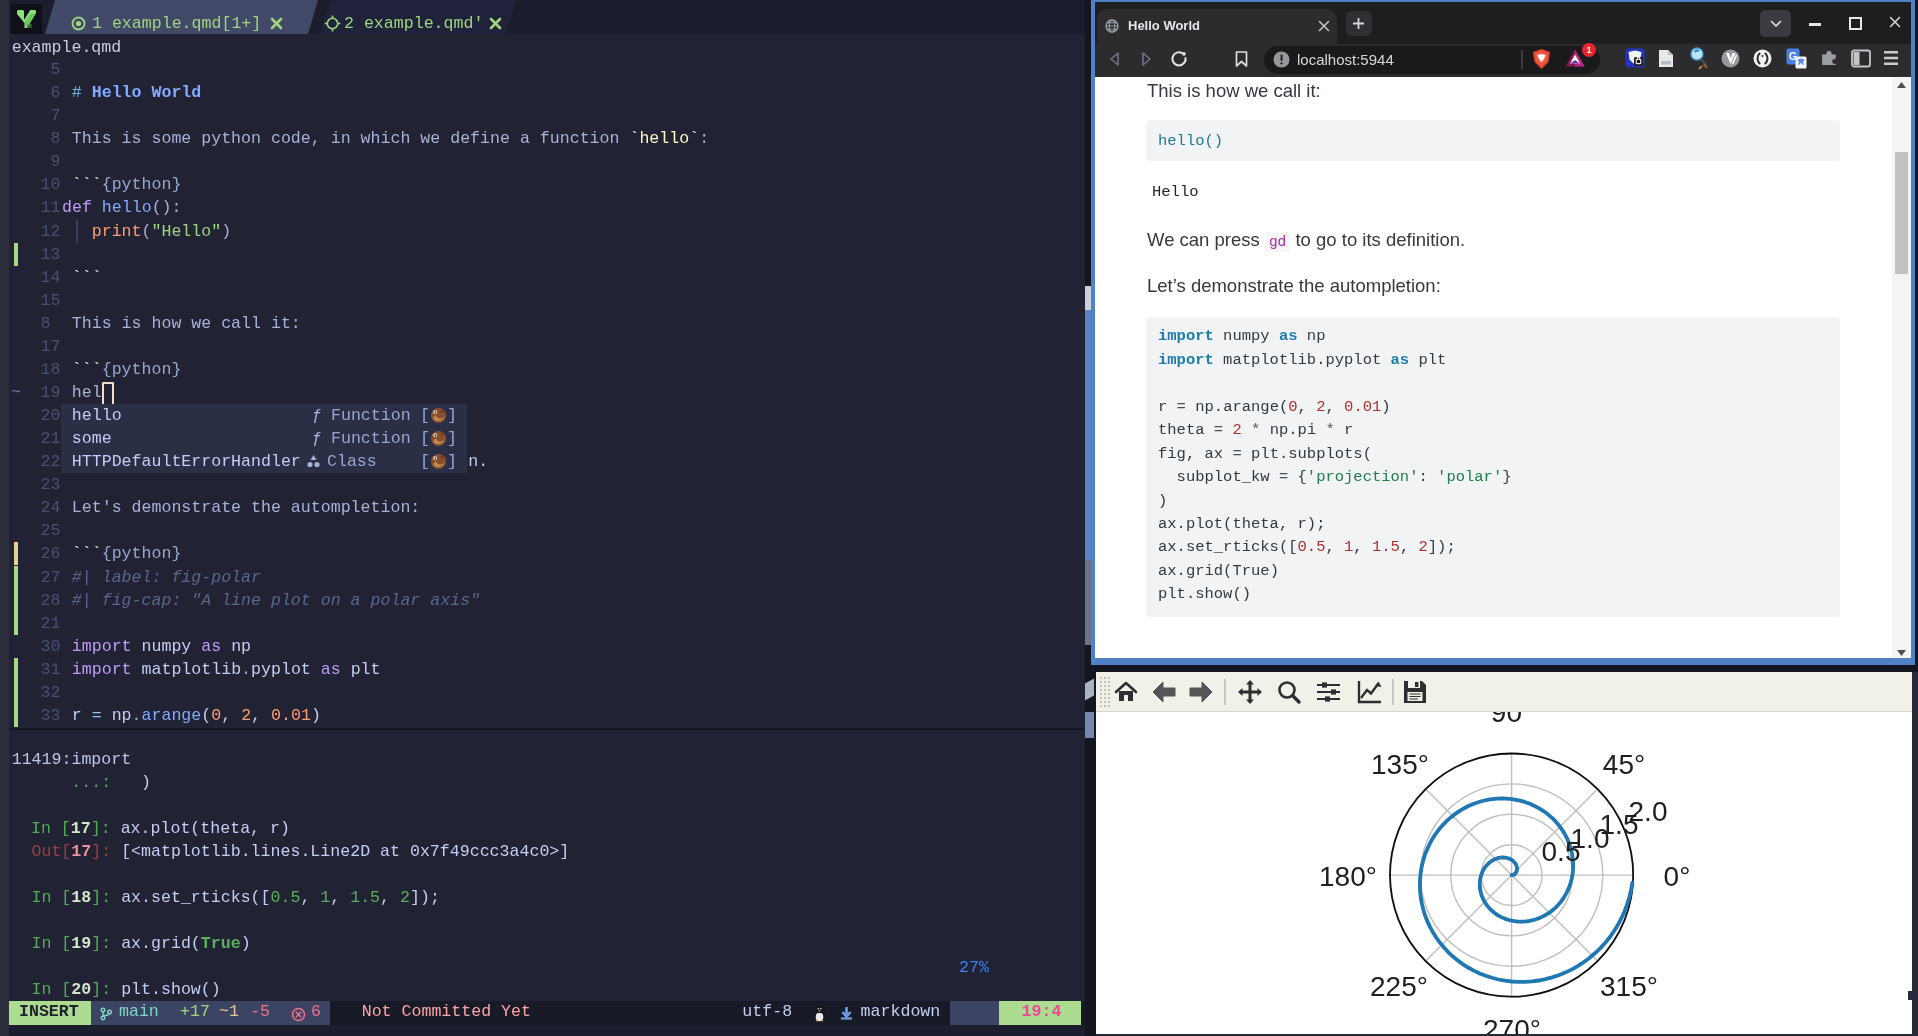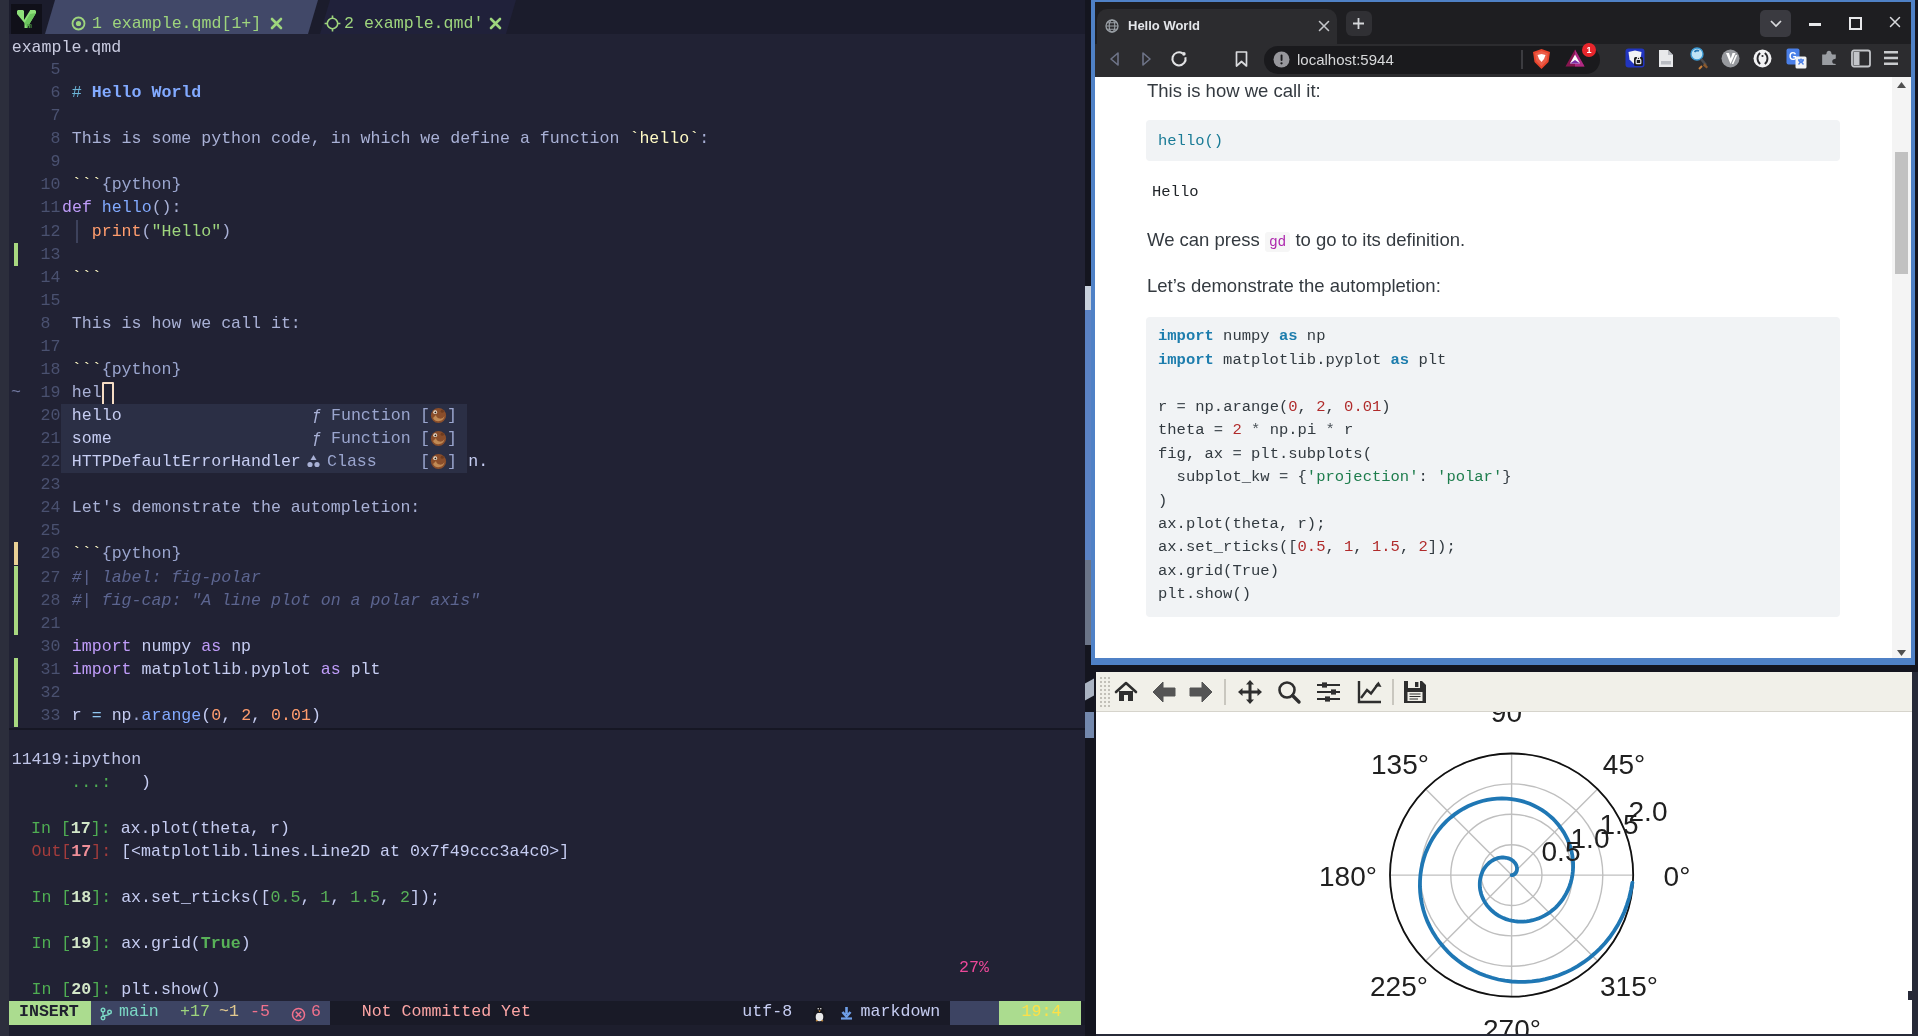--- a/index.html
+++ b/index.html
@@ -136,21 +136,21 @@
 <circle cx="12.3" cy="4.2" r="1.6" fill="#6f3c1f"></circle>
   </svg>
 <div class="v gy" style="left:447px;top:450.1px">]</div>
 <svg style="left:306px;top:454.1px" width="15" height="15" viewBox="0 0 15 15">
 <path d="M7.5 1 L10.5 6 H4.5 Z" fill="#a9b1d6"></path>
 <circle cx="4" cy="10.5" r="2.6" fill="#a9b1d6"></circle>
     <circle cx="11" cy="10.5" r="2.6" fill="#a9b1d6"></circle>
   </svg>
 <div class="v gy" style="left:327px;top:450.1px">Class</div>
 <div class="abs" style="left:9px;top:727.5px;width:1076px;height:2px;background:#161724"></div>
-<div class="v" style="left:11.7px;top:747.7px;color:#bfc5e8">11419:ipython</div>
+<div class="v" style="left:11.7px;top:747.7px;color:#bfc5e8">11419:import</div>
 <div class="v" style="left:71.3px;top:770.8px"><span class="pg">...:</span>   )</div>
 <div class="v" style="left:31px;top:816.9px"><span class="pg">In [</span><span class="pgb">17</span><span class="pg">]:</span> ax.plot(theta, r)</div>
 <div class="v" style="left:31.5px;top:840.0px"><span class="pr">Out[</span><span class="prb">17</span><span class="pr">]:</span> [&lt;matplotlib.lines.Line2D at 0x7f49ccc3a4c0&gt;]</div>
 <div class="v" style="left:31.5px;top:886.2px"><span class="pg">In [</span><span class="pgb">18</span><span class="pg">]:</span> ax.set_rticks([<span class="gnum">0.5</span>, <span class="gnum">1</span>, <span class="gnum">1.5</span>, <span class="gnum">2</span>]);</div>
 <div class="v" style="left:31.5px;top:932.3px"><span class="pg">In [</span><span class="pgb">19</span><span class="pg">]:</span> ax.grid(<span class="gnb">True</span>)</div>
 <div class="v" style="left:31.5px;top:978.4px"><span class="pg">In [</span><span class="pgb">20</span><span class="pg">]:</span> plt.show()</div>
 <div class="abs" style="left:9px;top:1001px;width:1076px;height:23.5px;background:#191a27"></div>
 <div class="abs" style="left:9px;top:1001px;width:82px;height:23.5px;background:#abdc8f"></div>
 <div class="v" style="left:19px;top:1000px;color:#20222f;font-weight:bold">INSERT</div>
 <div class="abs" style="left:91px;top:1001px;width:239px;height:23.5px;background:#3d4463"></div>
@@ -180,23 +180,23 @@
 <path d="M6.3 5.5 L8.7 5.5 L7.5 7 Z" fill="#e8a33d"></path>
 <path d="M3.5 15.5 L6 15 L5 16.8 Z" fill="#e8a33d"></path>
     <path d="M11.5 15.5 L9 15 L10 16.8 Z" fill="#e8a33d"></path>
   </svg>
 <svg style="left:839px;top:1006px" width="15" height="15" viewBox="0 0 15 15">
 <path d="M7.5 1 L7.5 8 M3.5 6 L7.5 10.5 L11.5 6" fill="none" stroke="#6f9fe8" stroke-width="2.6"></path>
 <path d="M2 12.5 H13" stroke="#6f9fe8" stroke-width="2.2"></path>
   </svg>
 <div class="v" style="left:860.6px;top:1000px;color:#c6cdf2">markdown</div>
 <div class="abs" style="left:950px;top:1001px;width:49px;height:23.5px;background:#3d4463"></div>
-<div class="v" style="left:959px;top:956px;color:#ec4899">27%</div>
+<div class="v" style="left:959px;top:956px;color:#3b82f6">27%</div>
 <div class="abs" style="left:999px;top:1001px;width:82px;height:23.5px;background:#abdc8f"></div>
-<div class="v" style="left:1021.6px;top:1000px;color:#fde047;font-weight:normal">19:4</div>
+<div class="v" style="left:1021.6px;top:1000px;color:#ec4899;font-weight:bold">19:4</div>
 <div class="abs" style="left:9px;top:1024.5px;width:1076px;height:12px;background:#1d1e2d"></div>
 <div class="abs" style="left:1091px;top:0;width:824px;height:665px;background:#4f81c6"></div>
 <div class="abs" style="left:1095px;top:2px;width:816px;height:656px;background:#1e1e21"></div>
 <div class="abs" style="left:1097px;top:9px;width:240px;height:35px;background:#2c2c2f;border-radius:10px 10px 0 0"></div>
 <div class="abs" style="left:1095px;top:44px;width:816px;height:33px;background:#2c2c2f"></div>
 <svg style="left:1105px;top:19px" width="14" height="14" viewBox="0 0 14 14">
 <circle cx="7" cy="7" r="6" fill="none" stroke="#9aa0a6" stroke-width="1.3"></circle>
 <ellipse cx="7" cy="7" rx="2.8" ry="6" fill="none" stroke="#9aa0a6" stroke-width="1.1"></ellipse>
 <path d="M1 7 H13 M2 3.8 H12 M2 10.2 H12" stroke="#9aa0a6" stroke-width="1.1" fill="none"></path>
   </svg>

